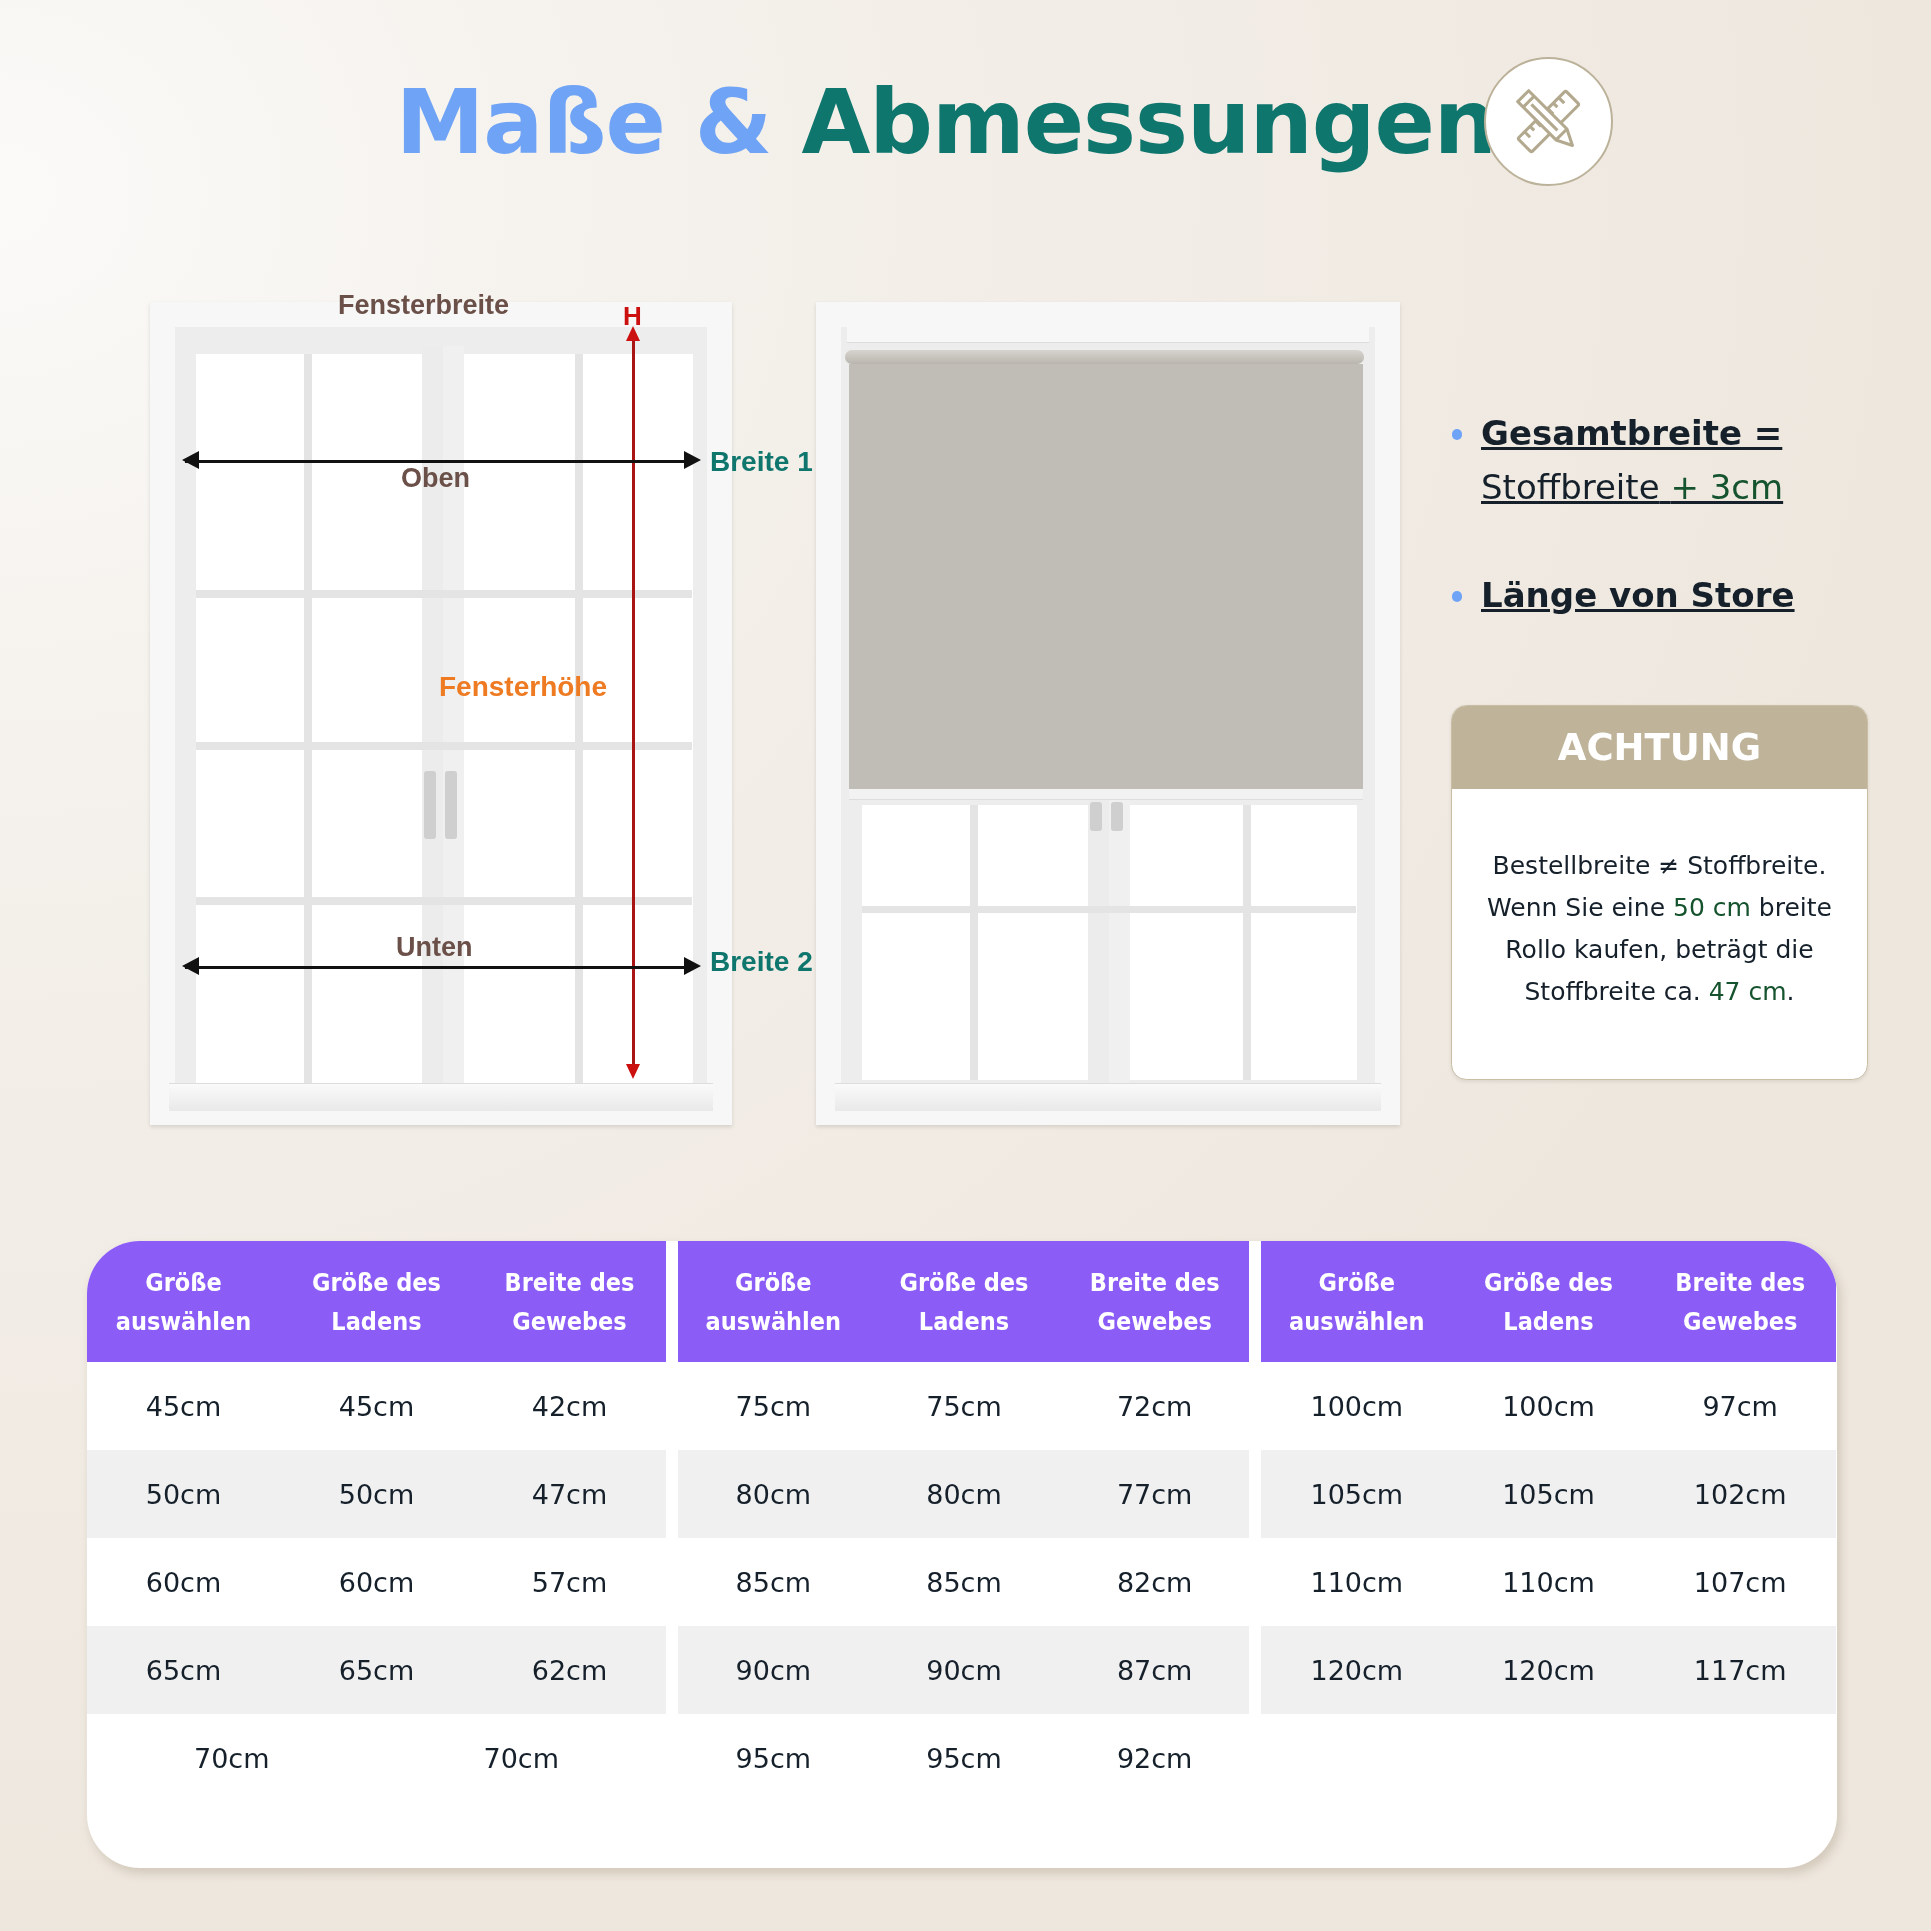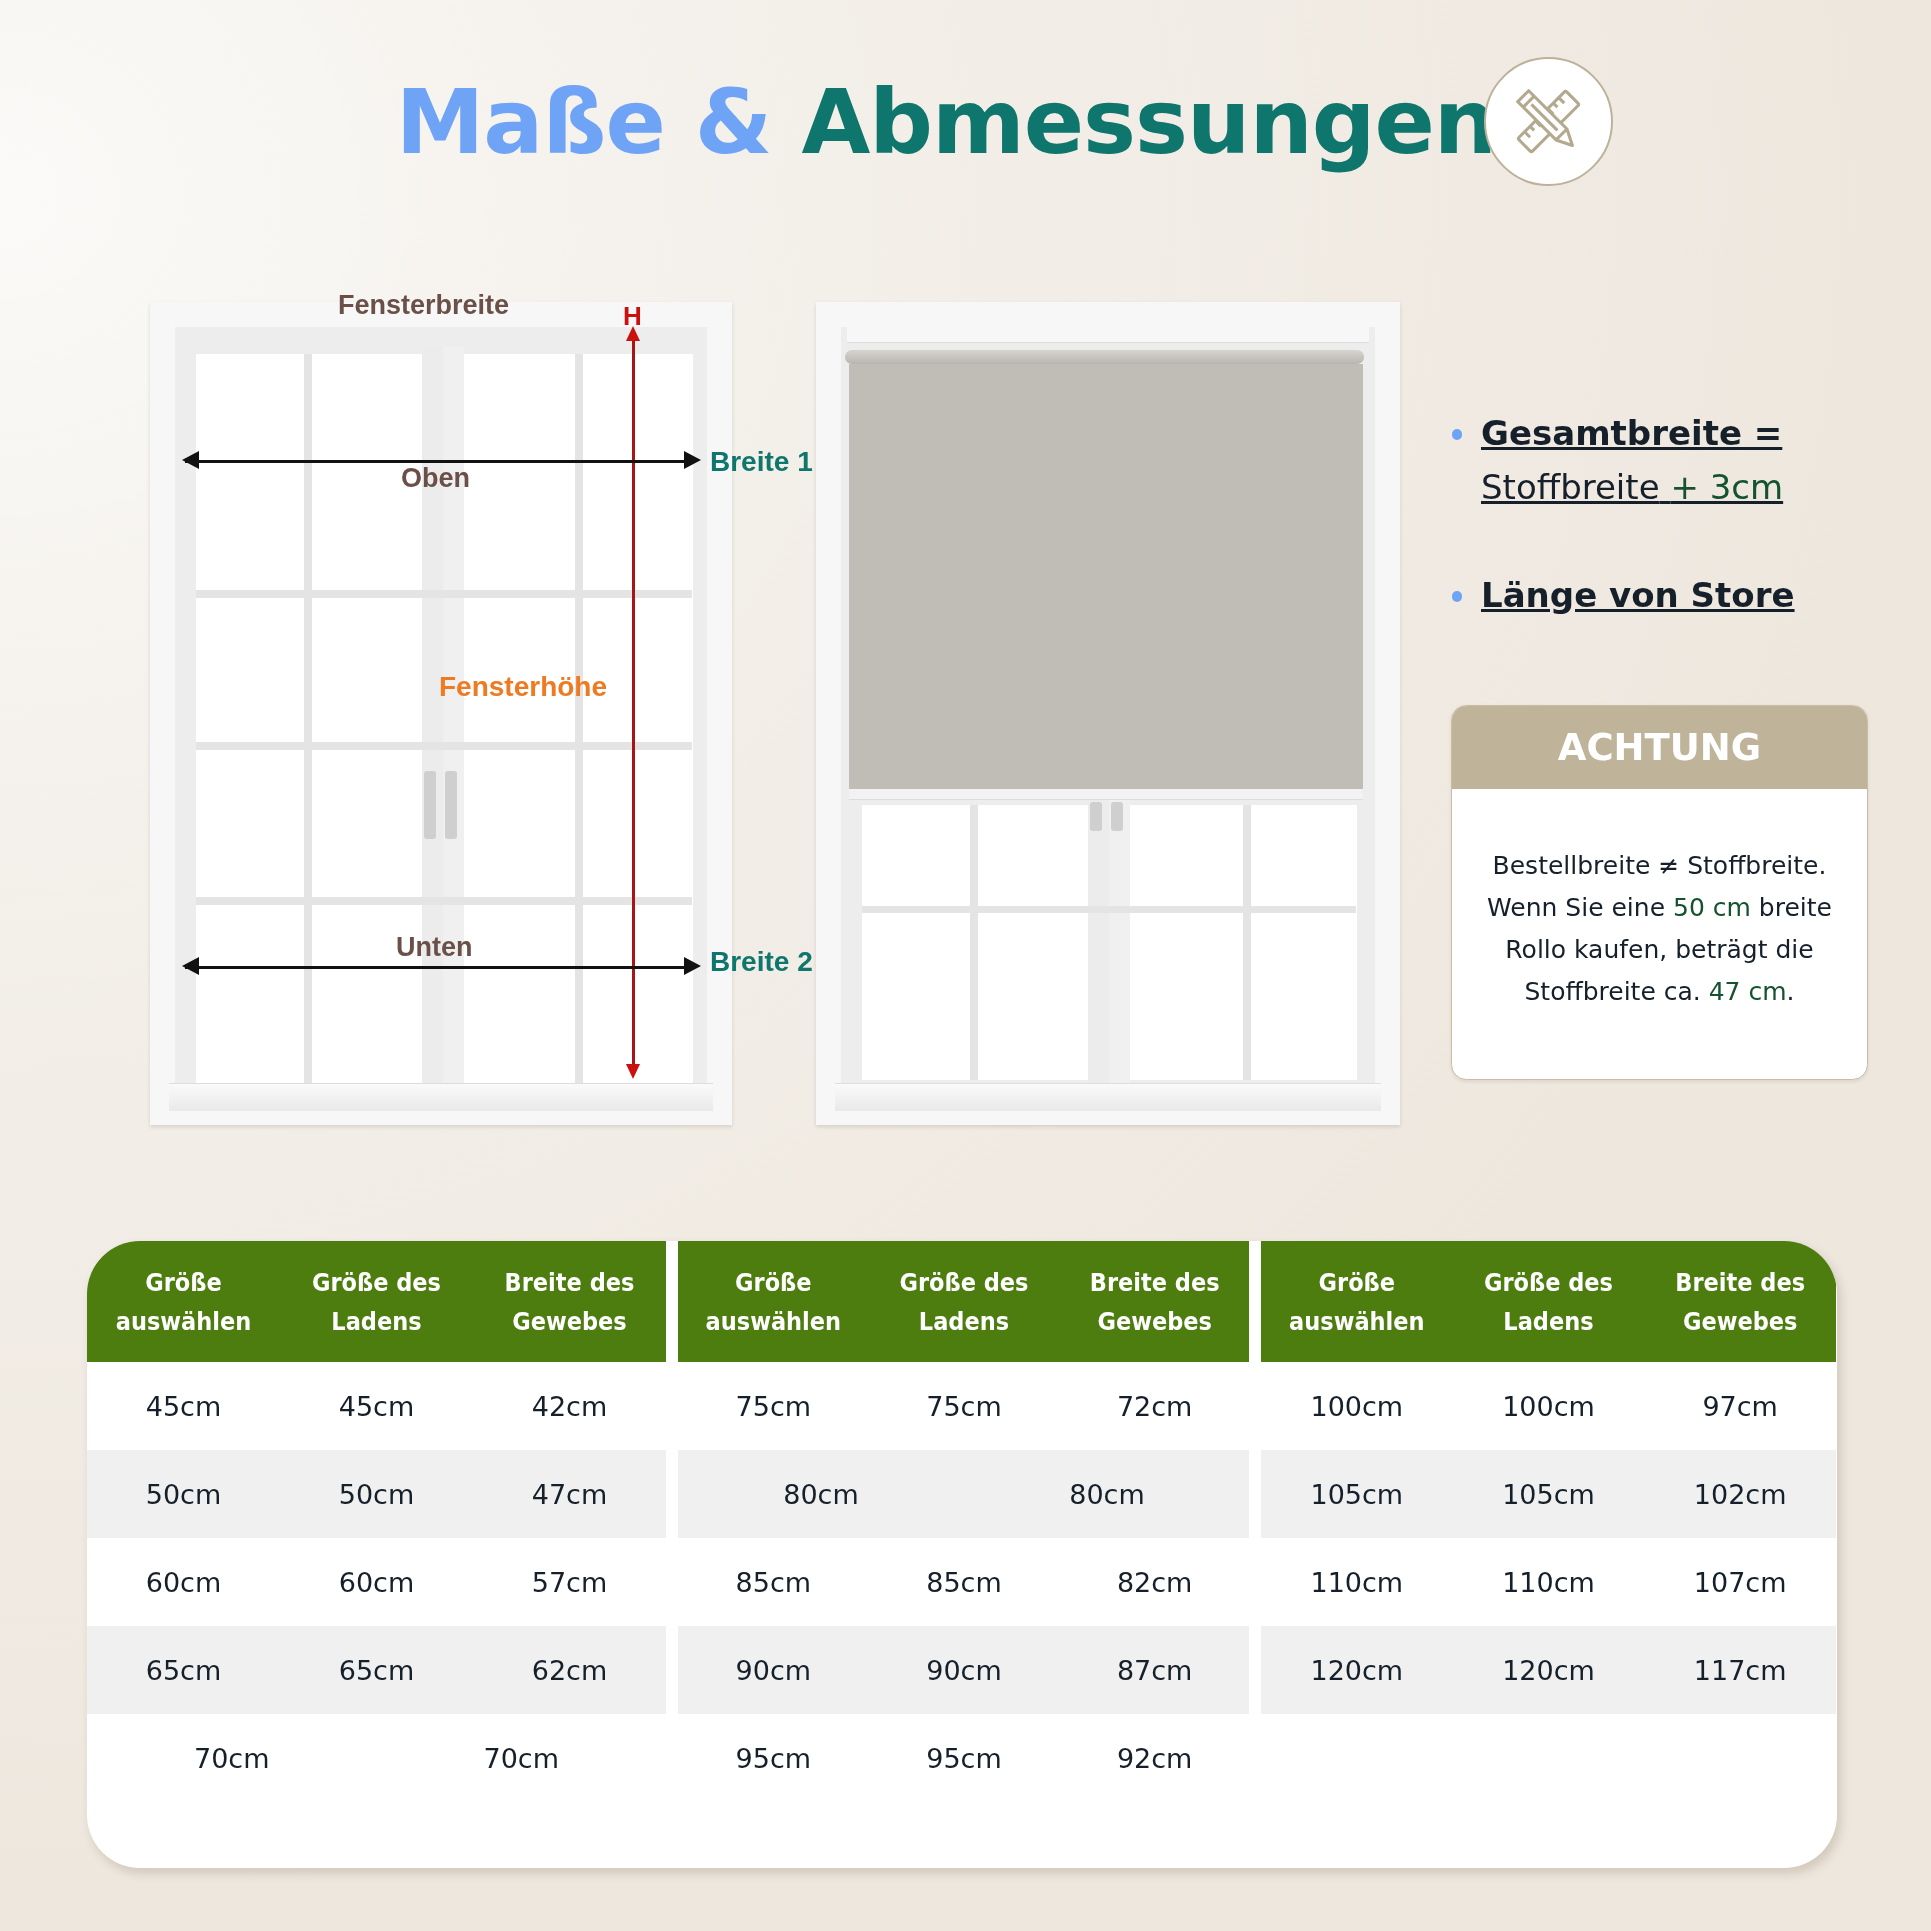--- a/index.html
+++ b/index.html
@@ -39,21 +39,21 @@
   .accent { color:#14532d; }
 
   
   .achtung { left:1451px; top:705px; width:417px; height:375px; border-radius:15.4px; background:#fff; border:1.9px solid #c9bea4; box-sizing:border-box; overflow:hidden; box-shadow:0 1.9px 3.9px rgba(0,0,0,0.08); }
   .achtung-head { height:83px; background:#bfb49a; color:#fff; font-size:37px; font-weight:bold; display:flex; align-items:center; justify-content:center; font-family:"DejaVu Sans", sans-serif; }
   .achtung-body { padding:56px 17.4px 0 17.4px; text-align:center; font-size:25px; line-height:42px; color:#15202b; }
 
   
   .table { left:87px; top:1241px; width:1750px; height:627px; border-radius:53px; overflow:hidden; background:#fff; box-shadow:3.9px 5.8px 9.7px rgba(120,100,70,0.22); }
   .tgroup { position:absolute; top:0; height:627px; }
-  .thead { height:121px; background:#4d7c0f; display:flex; }
+  .thead { height:121px; background:#8b5cf6; display:flex; }
   .th { flex:1; color:#fff; font-weight:bold; font-size:25px; line-height:39px; text-align:center; display:flex; align-items:center; justify-content:center; font-family:"DejaVu Sans Condensed","DejaVu Sans", sans-serif; }
   .trow { height:88px; display:flex; }
   .trow.alt { background:#f0f0f0; }
   .td { flex:1; display:flex; align-items:center; justify-content:center; font-size:27px; color:#15202b; font-family:"DejaVu Sans", sans-serif; }
   .tsep { position:absolute; top:0; width:11.6px; height:627px; background:#fff; }
 </style>
 </head>
 <body>
 
 <div class="abs title">
@@ -215,20 +215,21 @@
       <div class="th">Breite des Gewebes</div>
     </div>
     <div class="trow">
         <div class="td">75cm</div>
         <div class="td">75cm</div>
         <div class="td">72cm</div>
       </div>
     <div class="trow alt">
         <div class="td">80cm</div>
         <div class="td">80cm</div>
+        <div class="td">77cm</div>
       </div>
     <div class="trow">
         <div class="td">85cm</div>
         <div class="td">85cm</div>
         <div class="td">82cm</div>
       </div>
     <div class="trow alt">
         <div class="td">90cm</div>
         <div class="td">90cm</div>
         <div class="td">87cm</div>

